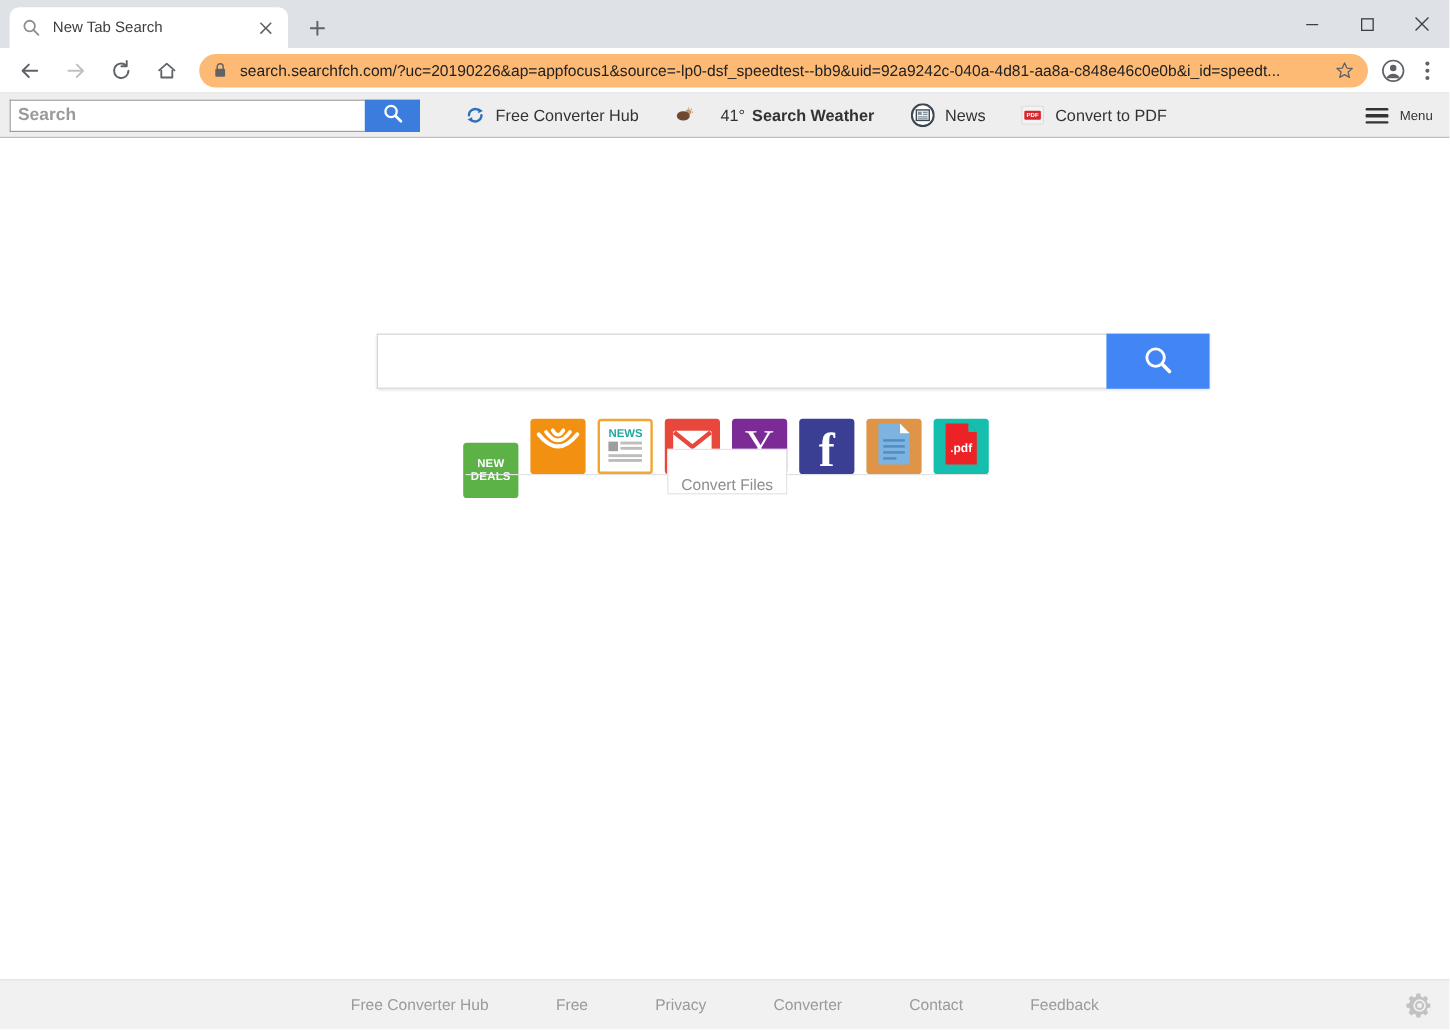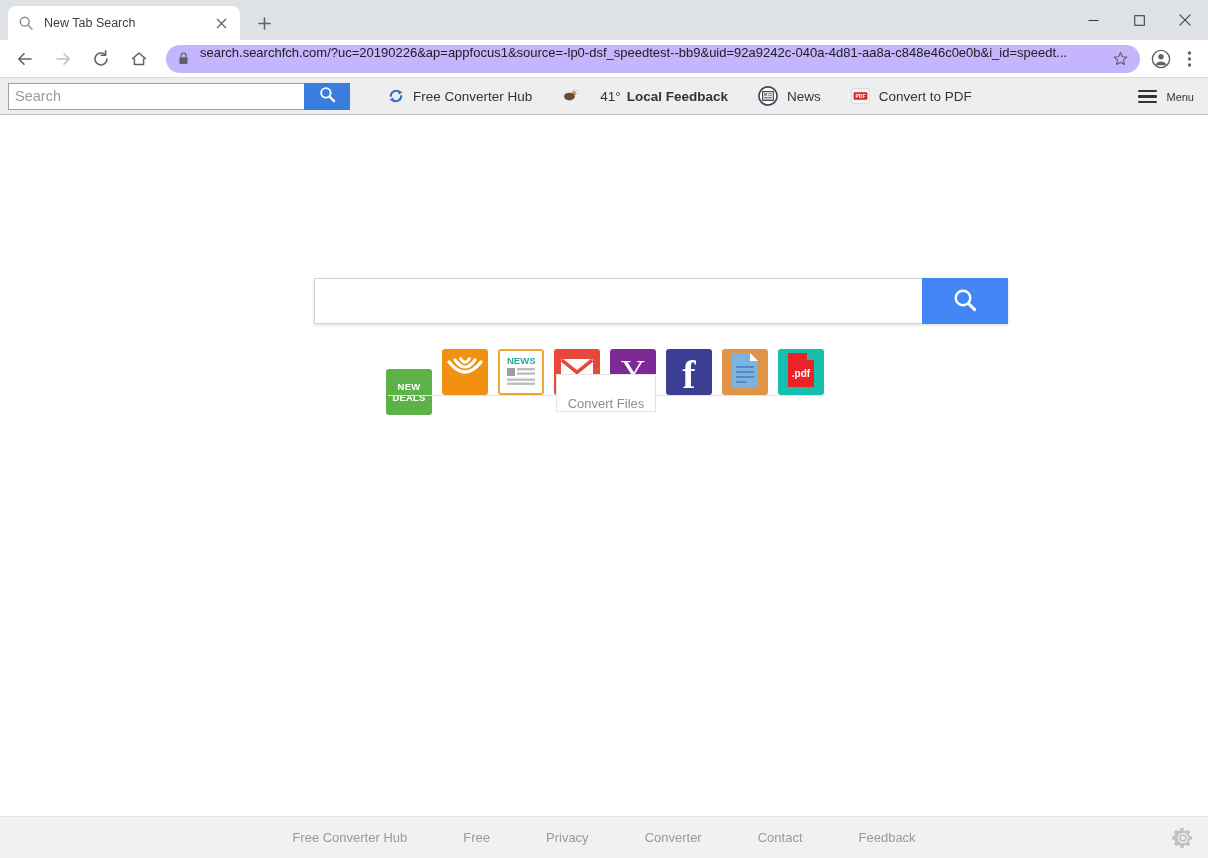--- a/index.html
+++ b/index.html
@@ -50,22 +50,22 @@
     border-bottom: 1px solid #dadce0;
   }
   .navicon {
     width: 30px; height: 30px; margin: 0 4px;
     display:flex; align-items:center; justify-content:center;
     color: #5f6368; border-radius: 50%;
   }
   .navicon.disabled { color: #bdc1c6; }
   .omnibox {
     flex: 1 1 auto; height: 28px; margin: 0 6px 0 8px;
-    background: #c4b5fd; border-radius: 14px;
-    display: flex; padding: 0 12px;
+    background: #fdba74; border-radius: 14px;
+    display: flex; align-items: center; padding: 0 12px;
     min-width: 0;
   }
   .lock-ico { flex:0 0 12px; margin-right: 10px; color:#5f6368; display:flex; align-items:center; }
   .omnibox-url {
     flex:1 1 auto; font-size: 13px; color: #202124;
     white-space: nowrap; overflow: hidden; text-overflow: clip;
   }
   .star-ico { flex:0 0 auto; margin-left:8px; color:#5f6368; display:flex; align-items:center; }
   .profile-ico { width:30px; height:30px; display:flex; align-items:center; justify-content:center; color:#5f6368; }
   .kebab { width:26px; height:30px; display:flex; align-items:center; justify-content:center; color:#5f6368; }
@@ -77,20 +77,21 @@
     display: flex; align-items: center;
     position: relative;
   }
   .ext-searchwrap { display:flex; align-items:stretch; height: 27px; margin-left: 8px; }
   .ext-search-input {
     width: 296px; height: 27px;
     border: 1px solid #a0a0a0; border-right: none;
     background: #fff; font-size: 14.5px; color:#333;
     padding: 0 6px; outline: none;
     font-family: "Liberation Sans", sans-serif;
+    font-weight: bold;
   }
   .ext-search-input::placeholder { color: #9a9a9a; }
   .ext-search-btn {
     width: 46px; height: 27px; background: #3b7ddd;
     border: none; display:flex; align-items:center; justify-content:center;
     cursor: pointer;
   }
   .ext-links { display:flex; align-items:center; margin-left: 38px; }
   .ext-link {
     display:flex; align-items:center; margin-right: 30px;
@@ -317,21 +318,21 @@
         <span class="eico">
           <svg width="17" height="16" viewBox="0 0 17 16">
             <circle cx="11.8" cy="5.4" r="2.3" fill="#c49a6c"></circle>
             <line x1="11.8" y1="1.6" x2="11.8" y2="2.6" stroke="#c49a6c" stroke-width="1"></line>
             <line x1="14.6" y1="2.6" x2="13.9" y2="3.3" stroke="#c49a6c" stroke-width="1"></line>
             <line x1="15.6" y1="5.4" x2="14.6" y2="5.4" stroke="#c49a6c" stroke-width="1"></line>
             <ellipse cx="7.4" cy="8.6" rx="5.4" ry="3.9" fill="#6d4a2f"></ellipse>
           </svg>
         </span>
         <span class="wx-temp">41°</span>
-        <span class="wx-strong">Local Feedback</span>
+        <span class="wx-strong">Search Weather</span>
       </div>
 
       <div class="ext-link">
         <span class="eico">
           <svg width="20" height="20" viewBox="0 0 20 20">
             <circle cx="10" cy="10" r="9.1" fill="#ffffff" stroke="#3c4650" stroke-width="1.7"></circle>
             <rect x="4.6" y="5.6" width="10.8" height="8.8" fill="#eef1f4" stroke="#3c4650" stroke-width="1.1"></rect>
             <rect x="5.9" y="7.1" width="3.2" height="2.6" fill="#7f8c99"></rect>
             <rect x="10.2" y="7.1" width="3.8" height="1" fill="#7f8c99"></rect>
             <rect x="10.2" y="8.8" width="3.8" height="1" fill="#7f8c99"></rect>

